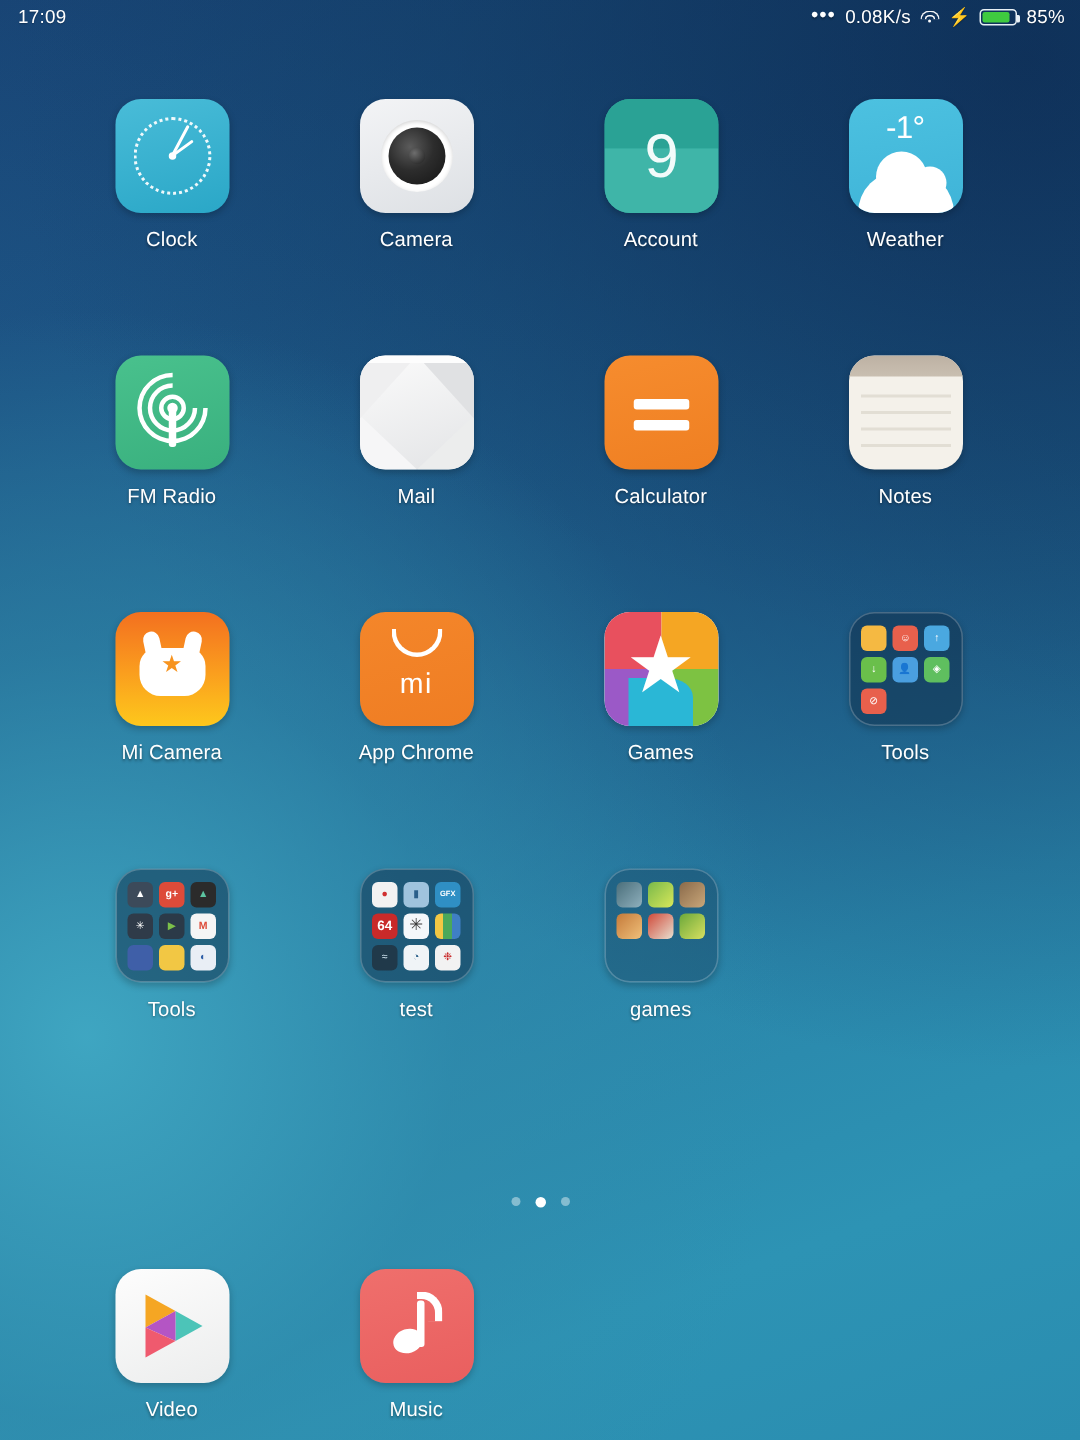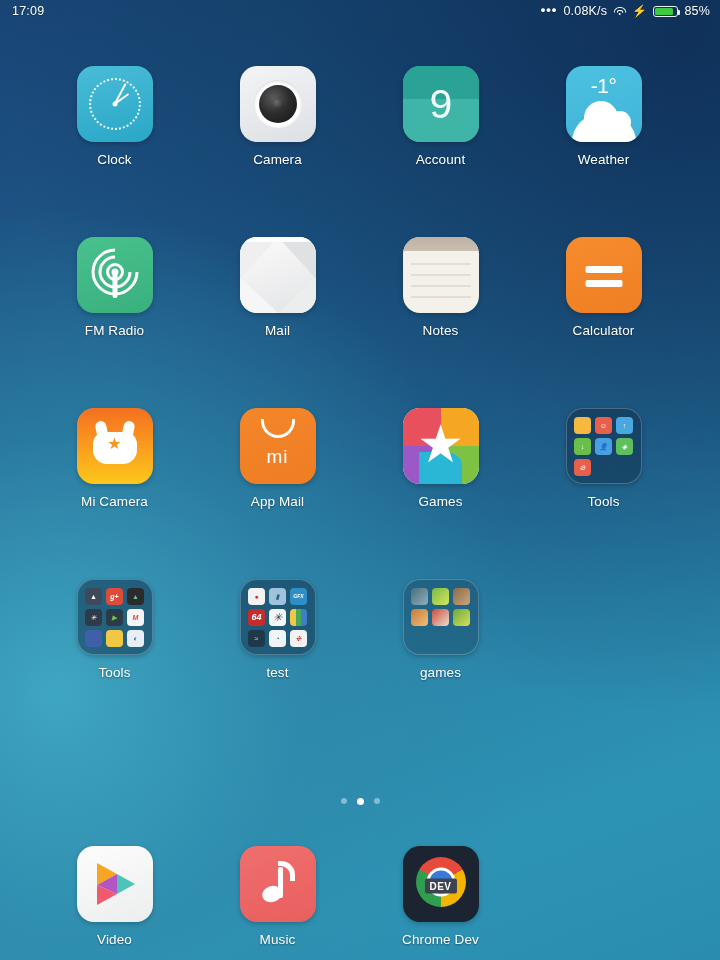--- a/index.html
+++ b/index.html
@@ -173,21 +173,21 @@
     color:#fff; font-size:52px; line-height:1; }
 
   
   .ic-folder{ background:rgba(18,48,74,0.52); border:1px solid rgba(255,255,255,.22);
     display:flex; align-items:center; justify-content:center; }
   .ic-folder.light{ background:rgba(24,66,96,0.42); }
   .mini-grid{ display:grid; grid-template-columns:repeat(3,17px); grid-auto-rows:17px;
     gap:4px; }
   .mini{ width:17px;height:17px;border-radius:4px; position:relative; overflow:hidden;
     font-size:7px; color:#fff; display:flex; align-items:center; justify-content:center;
-    line-height:1;font-style:italic; }
+    line-height:1; }
   .mini.ph{ background:transparent; }
 
   
   .ic-gal{ background:linear-gradient(180deg,#9fe3e6,#b6ecea 55%,#b6ecea 56%); }
   .ic-gal .hill1{ position:absolute; bottom:0; left:-10%; width:85%; height:52%;
     background:#74c93f; border-radius:50% 50% 0 0 / 90% 90% 0 0; }
   .ic-gal .hill2{ position:absolute; bottom:0; right:-22%; width:95%; height:42%;
     background:#8dd64f; border-radius:50% 50% 0 0 / 80% 80% 0 0; }
   .ic-gal .sun{ position:absolute; left:44%; top:44%; width:19px;height:19px;
     border-radius:50%; background:#fff; }
@@ -310,57 +310,57 @@
       <div class="icon ic-mail">
         <div class="botL"></div>
           <div class="botR"></div>
         <div class="flapL"></div>
           <div class="flapR"></div>
           <div class="top"></div>
       </div>
       <div class="label">Mail</div>
     </div>
     <div class="cell">
+      <div class="icon ic-calc">
+        <b class="b1"></b>
+          <b class="b2"></b>
+      </div>
+      <div class="label">Calculator</div>
+    </div>
+    <div class="cell">
       <div class="icon ic-notes">
         <div class="hdr"></div>
         <div class="ln" style="top:26px"></div>
           <div class="ln" style="top:37px"></div>
         <div class="ln" style="top:48px"></div>
           <div class="ln" style="top:59px"></div>
       </div>
       <div class="label">Notes</div>
     </div>
-    <div class="cell">
-      <div class="icon ic-calc">
-        <b class="b1"></b>
-          <b class="b2"></b>
-      </div>
-      <div class="label">Calculator</div>
-    </div>
   </div>
 
   <div style="height:70px"></div>
 
   <div class="row">
     <div class="cell">
       <div class="icon ic-mi">
         <div class="bunny">
             <span class="ear earL"></span>
             <span class="ear earR"></span>
           </div>
         <div class="star">★</div>
       </div>
       <div class="label">Mi Camera</div>
     </div>
     <div class="cell">
       <div class="icon ic-store">
         <div class="handle"></div>
         <div class="mi">mi</div>
       </div>
-      <div class="label">App Mail</div>
+      <div class="label">App Chrome</div>
     </div>
     <div class="cell">
       <div class="icon ic-games">
         <div class="q q1"></div>
           <div class="q q2"></div>
           <div class="q q3"></div>
           <div class="q q4"></div>
         <div class="cy"></div>
           <div class="star">★</div>
       </div>
@@ -459,26 +459,14 @@
       <div class="label">Video</div>
     </div>
     <div class="cell">
       <div class="icon ic-music">
         <div class="nhead"></div>
           <div class="nstem"></div>
           <div class="nflag"></div>
       </div>
       <div class="label">Music</div>
     </div>
-    <div class="cell">
-      <div class="icon ic-chrome">
-        <div class="cr">
-          <div class="cseg cred"></div>
-          <div class="cseg cyel"></div>
-          <div class="cseg cgrn"></div>
-          <div class="cin"></div>
-        </div>
-        <div class="dev">DEV</div>
-      </div>
-      <div class="label">Chrome Dev</div>
-    </div>
   </div>
 </div>
 
 </body></html>

